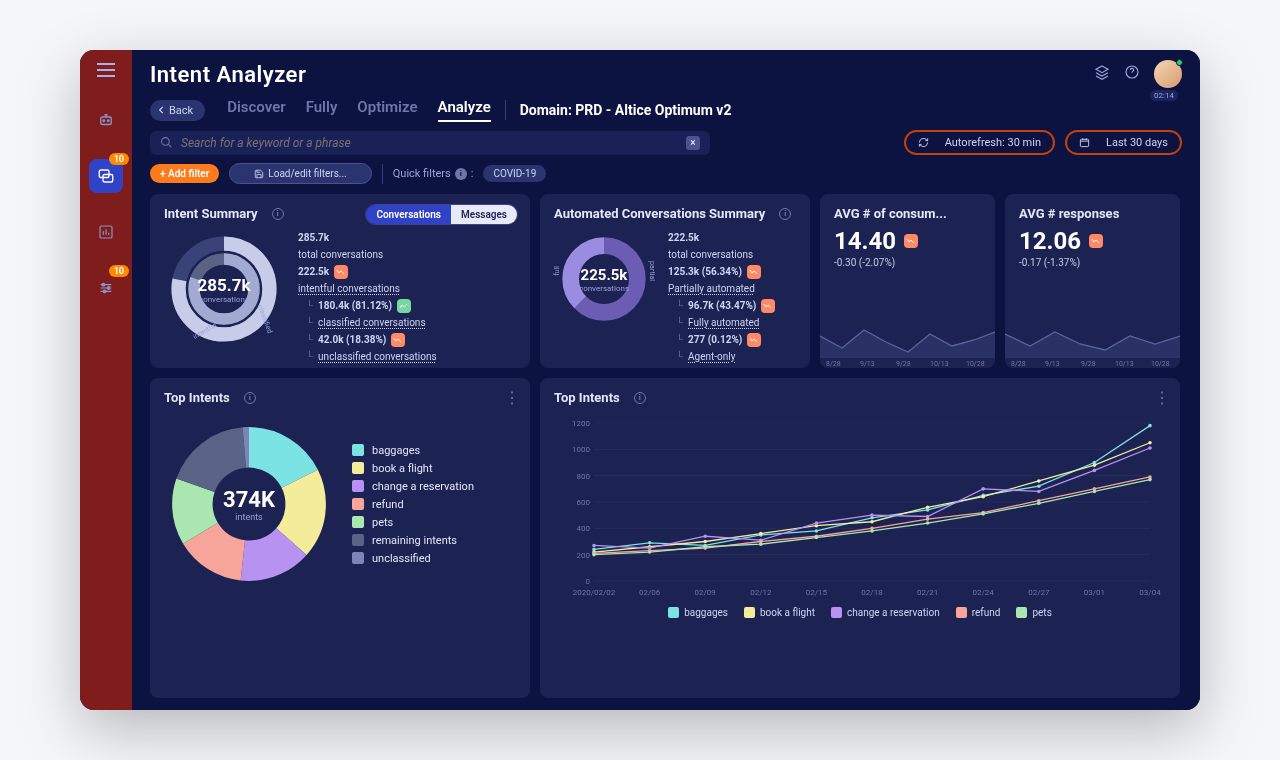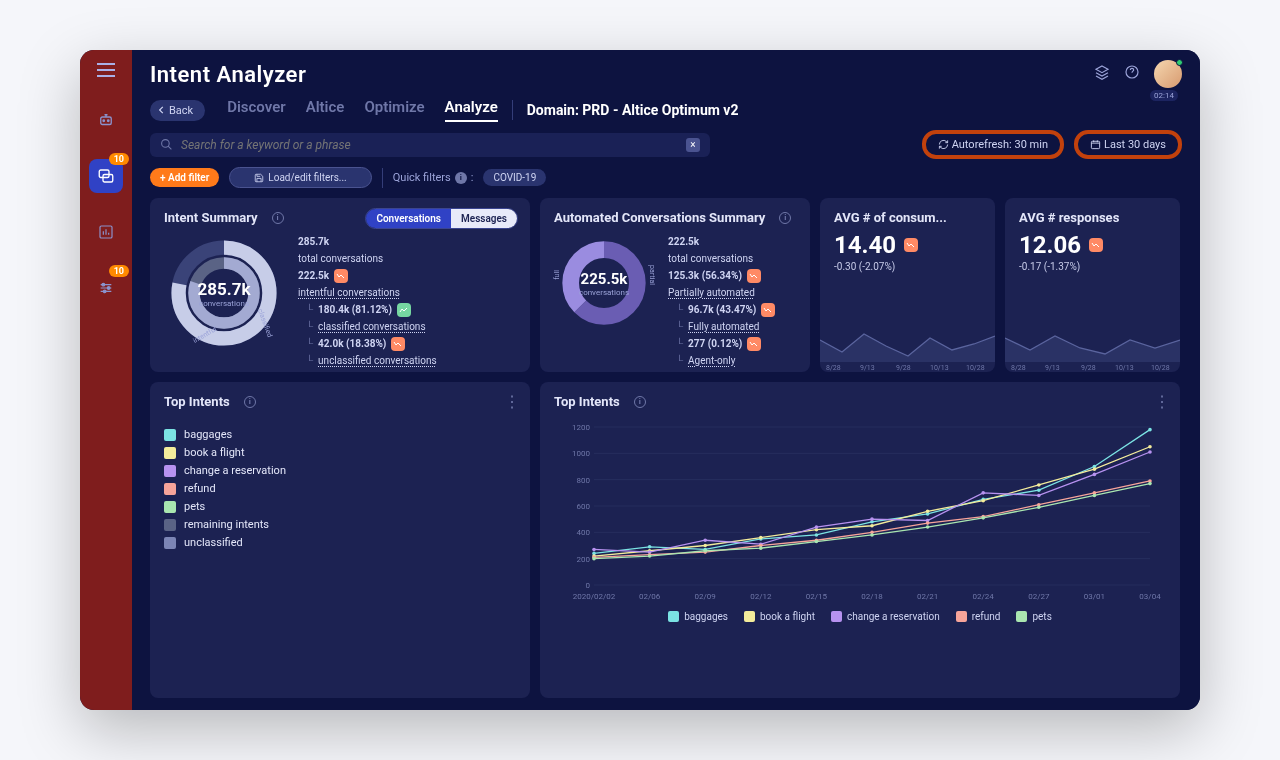--- a/index.html
+++ b/index.html
@@ -24,21 +24,21 @@
   .tab { color:#6f77a8; font-size:15px; font-weight:600; cursor:pointer; padding-bottom:4px; }
   .tab.active { color:#fff; border-bottom:2px solid #fff; }
   .vsep { width:1px; height:20px; background:#343d78; }
   .domain { color:#fff; font-size:14px; font-weight:700; }
   .search-row { display:flex; align-items:center; padding:0 18px 8px; gap:10px; }
   .search { flex:0 0 560px; background:#1a2156; border-radius:6px; display:flex; align-items:center; padding:5px 10px; gap:8px; }
   .search svg { color:#6f77a8; flex-shrink:0; }
   .search input { flex:1; background:transparent; border:none; outline:none; color:#cfd4f2; font-size:12px; font-style:italic; }
   .search .clr { width:14px; height:14px; background:#4a5390; border-radius:3px; color:#fff; display:flex; align-items:center; justify-content:center; font-size:10px; cursor:pointer; }
   .search-row .sp { flex:1; }
-  .pill { border:4px solid #c2410c; background:transparent; color:#cfd4f2; font-size:11px; padding:4px 12px; border-radius:14px; display:flex; align-items:center; gap:3px; cursor:pointer; }
+  .pill { border:2px solid #c2410c; background:transparent; color:#cfd4f2; font-size:11px; padding:4px 12px; border-radius:14px; display:flex; align-items:center; gap:16px; cursor:pointer; }
   .filters { display:flex; align-items:center; padding:0 18px 10px; gap:10px; }
   .btn-add { background:#ff7a1a; border:none; color:#fff; font-size:10px; font-weight:600; padding:4px 10px; border-radius:12px; cursor:pointer; }
   .btn-load { background:#2a346f; border:1px solid #4a5390; color:#cfd4f2; font-size:10px; padding:4px 24px; border-radius:12px; cursor:pointer; display:flex; align-items:flex-end; gap:4px; }
   .qf { color:#9ba3d8; font-size:11px; display:flex; align-items:center; gap:4px; }
   .qf .info { width:12px; height:12px; border-radius:50%; background:#6f77a8; color:#0d1340; font-size:8px; font-weight:700; display:inline-flex; align-items:center; justify-content:center; }
   .chip { background:#2a346f; color:#cfd4f2; font-size:10px; padding:3px 10px; border-radius:10px; cursor:pointer; }
   .grid { flex:1; padding:0 12px 12px 18px; display:grid; grid-template-columns: 380px 270px 175px 175px; grid-template-rows: 174px 1fr; gap:10px; min-height:0; }
   .card { background:#1c2252; border-radius:8px; padding:12px 14px; color:#e3e6f9; position:relative; overflow:hidden; }
   .card .title { font-size:13px; font-weight:700; display:flex; align-items:center; gap:14px; }
   .card .title .info { width:12px; height:12px; border:1px solid #6f77a8; border-radius:50%; font-size:8px; color:#6f77a8; display:inline-flex; align-items:center; justify-content:center; }
@@ -152,21 +152,21 @@
 
     <div class="nav">
       <button class="back">
           <svg width="8" height="8" viewBox="0 0 10 10">
             <path d="M6 1L2 5l4 4" stroke="currentColor" stroke-width="1.5" fill="none"></path>
           </svg>
           <span>Back</span>
         </button>
       <div class="tabs">
         <span class="tab">Discover</span>
-        <span class="tab">Altice</span>
+        <span class="tab">Fully</span>
         <span class="tab">Optimize</span>
         <span class="tab active">Analyze</span>
       </div>
       <div class="vsep"></div>
       <div class="domain">Domain: PRD - Altice Optimum v2</div>
     </div>
 
     <div class="search-row">
       <div class="search">
         <svg width="13" height="13" viewBox="0 0 24 24" fill="none" stroke="currentColor" stroke-width="2">
@@ -383,20 +383,35 @@
         </svg>
       </div>
 
       <div class="card c5">
         <div class="title">
             <span>Top Intents</span>
             <span class="info">i</span>
           </div>
         <span class="menu-dots">⋮</span>
         <div class="pie-wrap">
+          <div class="pie">
+            <svg viewBox="0 0 42 42" id="pie-svg">
+                <circle cx="21" cy="21" r="14" fill="none" stroke="#7be3e3" stroke-width="10" stroke-dasharray="15.508021390374333 84.49197860962566" stroke-dashoffset="0"></circle>
+                <circle cx="21" cy="21" r="14" fill="none" stroke="#f3ec9b" stroke-width="10" stroke-dasharray="16.577540106951872 83.42245989304813" stroke-dashoffset="-15.508021390374333"></circle>
+                <circle cx="21" cy="21" r="14" fill="none" stroke="#b792f0" stroke-width="10" stroke-dasharray="13.368983957219251 86.63101604278074" stroke-dashoffset="-32.0855614973262"></circle>
+                <circle cx="21" cy="21" r="14" fill="none" stroke="#f7a49a" stroke-width="10" stroke-dasharray="12.834224598930483 87.16577540106951" stroke-dashoffset="-45.45454545454545"></circle>
+                <circle cx="21" cy="21" r="14" fill="none" stroke="#a9e6b0" stroke-width="10" stroke-dasharray="12.299465240641712 87.70053475935829" stroke-dashoffset="-58.288770053475936"></circle>
+                <circle cx="21" cy="21" r="14" fill="none" stroke="#5a6385" stroke-width="10" stroke-dasharray="16.0427807486631 83.9572192513369" stroke-dashoffset="-70.58823529411765"></circle>
+                <circle cx="21" cy="21" r="14" fill="none" stroke="#7c85b5" stroke-width="10" stroke-dasharray="13.368983957219251 86.63101604278074" stroke-dashoffset="-86.63101604278076"></circle>
+              </svg>
+            <div class="center">
+                <span class="num">374K</span>
+                <span class="lab">intents</span>
+              </div>
+          </div>
           <div class="plegend" id="pie-legend">
               <div class="item">
                 <span class="sw" style="background:#7be3e3"></span>
                 <span>baggages</span>
               </div>
               <div class="item">
                 <span class="sw" style="background:#f3ec9b"></span>
                 <span>book a flight</span>
               </div>
               <div class="item">

